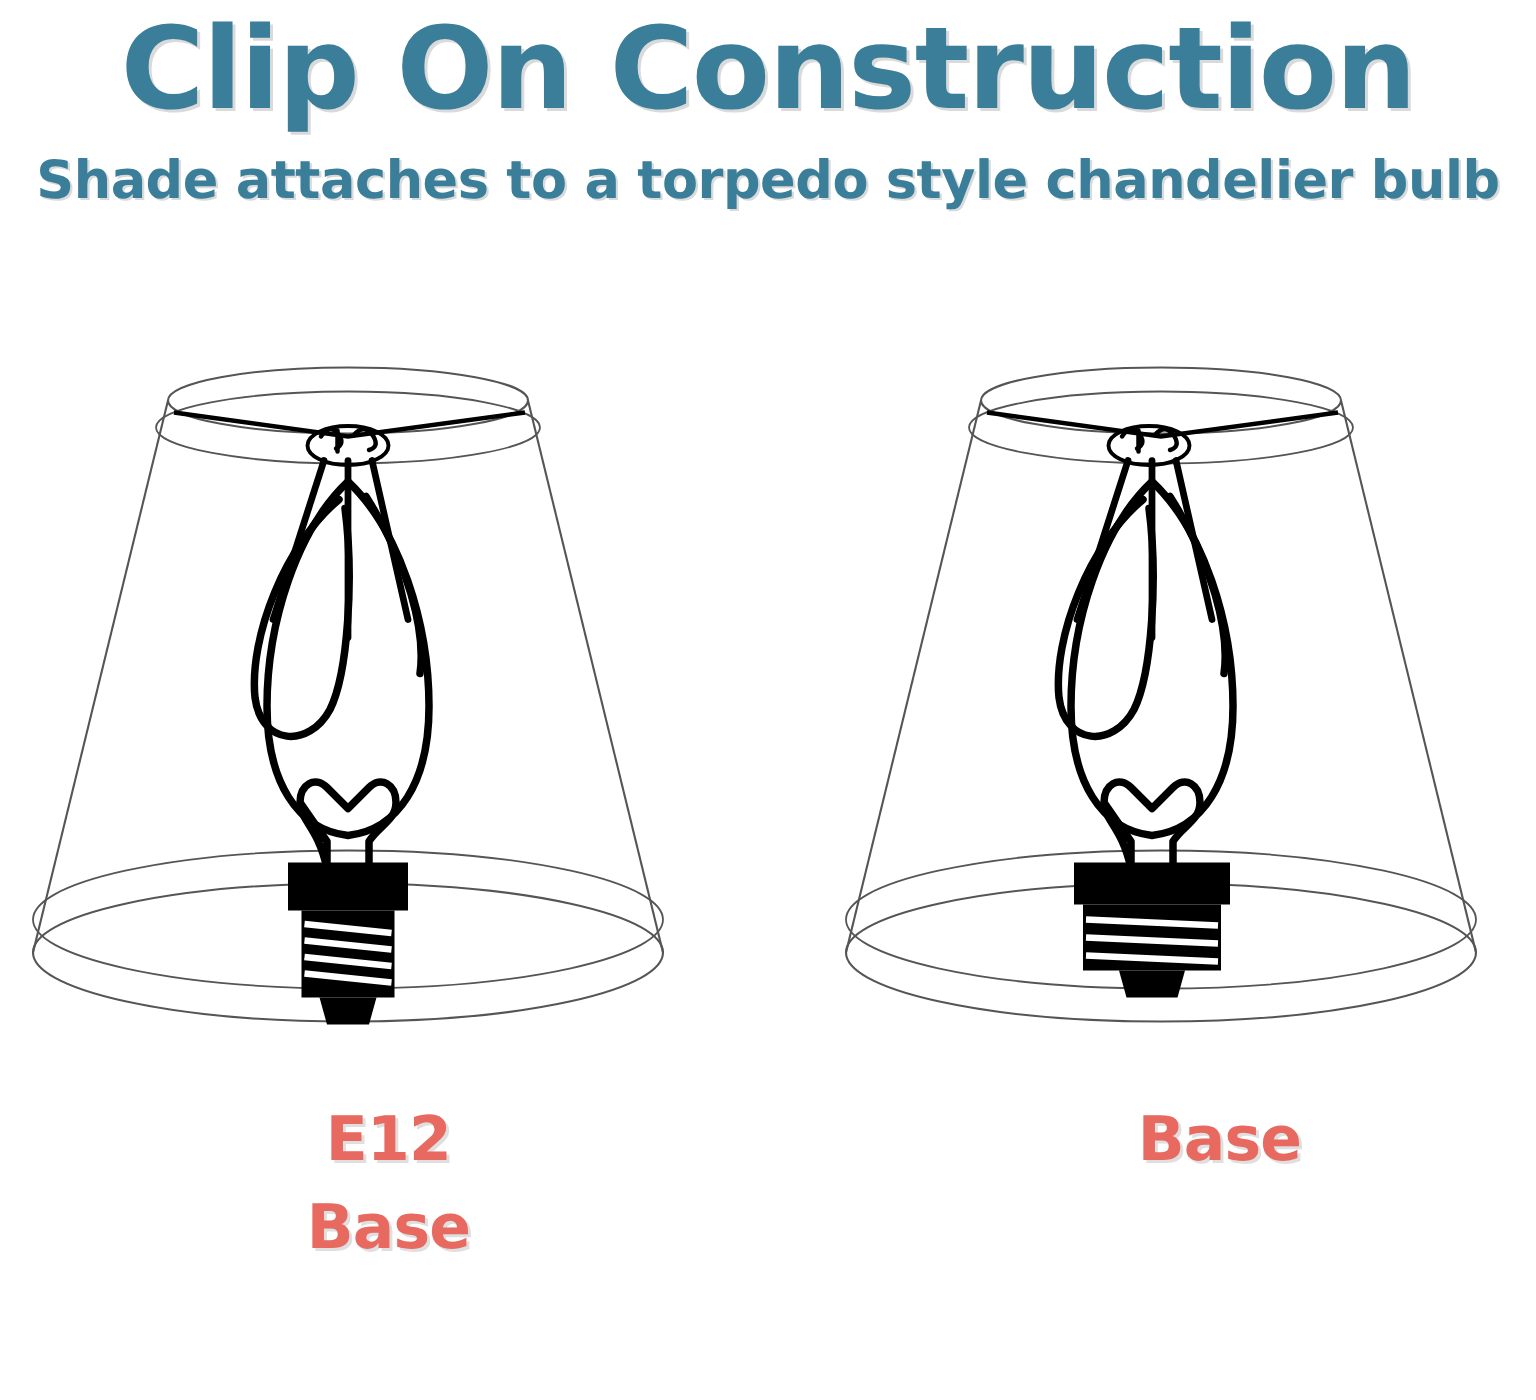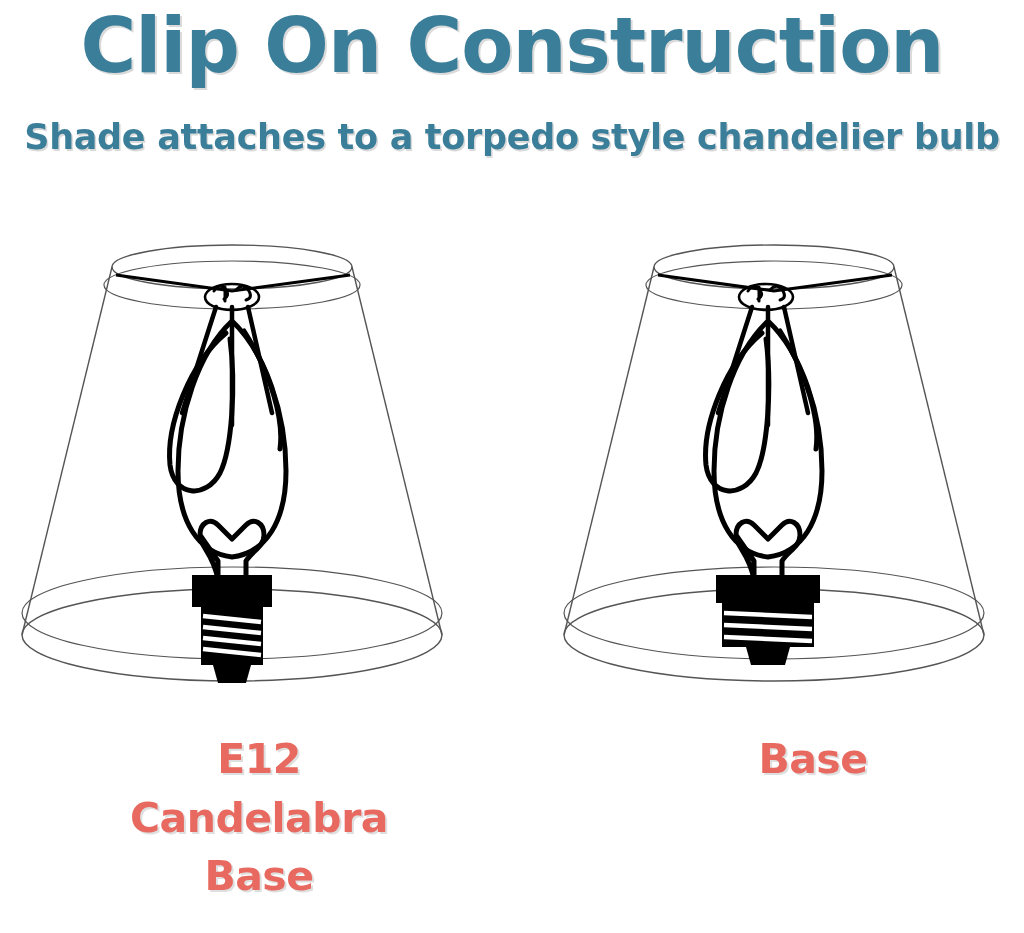--- a/index.html
+++ b/index.html
@@ -34,21 +34,21 @@
     font-family: "DejaVu Sans", sans-serif;
     font-size: 76px;
     font-weight: bold;
     letter-spacing: -1px;
     line-height: 1.0;
     color: #3b7e99;
     text-shadow: 2px 2px 0 rgba(150,150,150,0.35);
     white-space: nowrap;
   }
   .subtitle {
-    margin: 16px;
+    margin: 0;
     padding-top: 20px;
     font-family: "DejaVu Sans", sans-serif;
     font-size: 35px;
     font-weight: bold;
     letter-spacing: -0.3px;
     line-height: 1.0;
     color: #3b7e99;
     text-shadow: 1.5px 1.5px 0 rgba(150,150,150,0.35);
     white-space: nowrap;
   }
@@ -255,21 +255,20 @@
         </g>
       </svg>
     </div>
 
   </div>
 
   <div class="captions">
 
     <div class="caption left">
       <span class="line">E12</span>
-      <span class="line">Candelabra</span>
       <span class="line">Base</span>
     </div>
 
     <div class="caption right">
       <span class="line">Base</span>
     </div>
 
   </div>
 
 </div>

